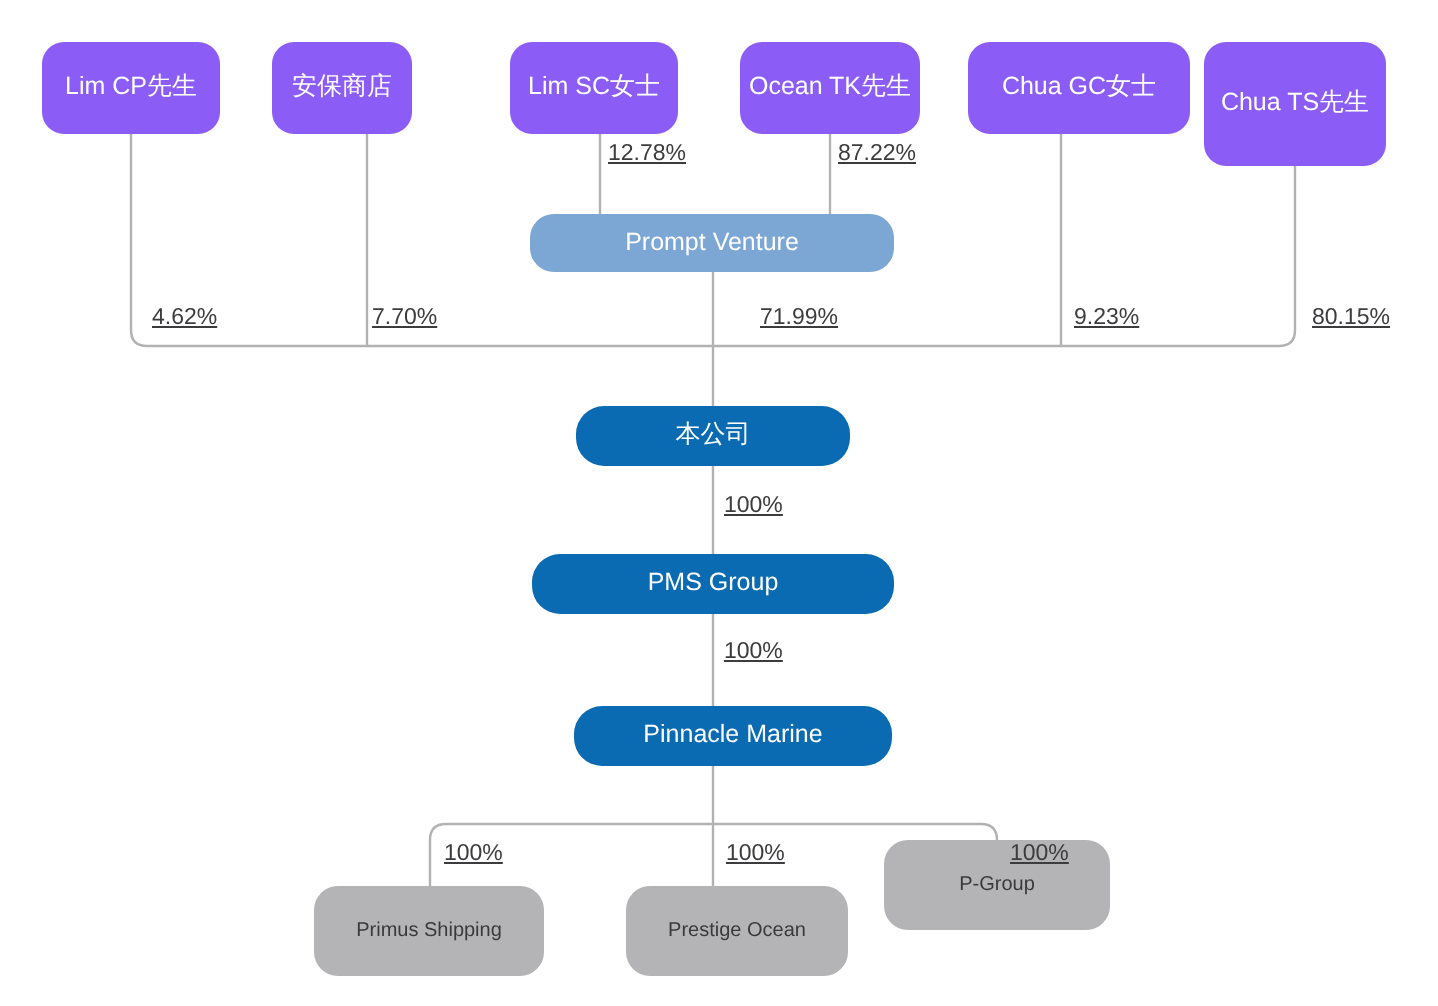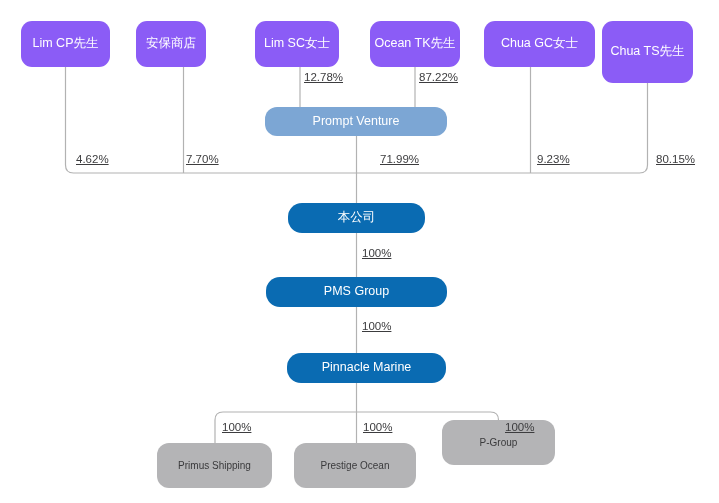--- a/index.html
+++ b/index.html
@@ -66,21 +66,21 @@
   <div class="node shareholder" style="left:484px; top:21px; width:111px; height:46px">Chua GC女士</div>
   <div class="node shareholder" style="left:602px; top:21px; width:91px; height:62px">Chua TS先生</div>
 
   <div class="node holding" style="left:265px; top:107px; width:182px; height:29px">Prompt Venture</div>
 
   <div class="node company" style="left:288px; top:203px; width:137px; height:30px">本公司</div>
   <div class="node company" style="left:266px; top:277px; width:181px; height:30px">PMS Group</div>
   <div class="node company" style="left:287px; top:353px; width:159px; height:30px">Pinnacle Marine</div>
 
   <div class="node subsidiary" style="left:157px; top:443px; width:115px; height:45px">Primus Shipping</div>
-  <div class="node subsidiary" style="left:294px; top:443px; width:122px; height:45px">Prestige Ocean</div>
+  <div class="node subsidiary" style="left:313px; top:443px; width:111px; height:45px">Prestige Ocean</div>
   <div class="node subsidiary" style="left:442px; top:420px; width:113px; height:45px">P-Group</div>
 
   <div class="pct" style="left:304px; top:71px">12.78%</div>
   <div class="pct" style="left:419px; top:71px">87.22%</div>
   <div class="pct" style="left:76px;  top:153px">4.62%</div>
   <div class="pct" style="left:186px; top:153px">7.70%</div>
   <div class="pct" style="left:380px; top:153px">71.99%</div>
   <div class="pct" style="left:537px; top:153px">9.23%</div>
   <div class="pct" style="left:656px; top:153px">80.15%</div>
   <div class="pct" style="left:362px; top:247px">100%</div>

